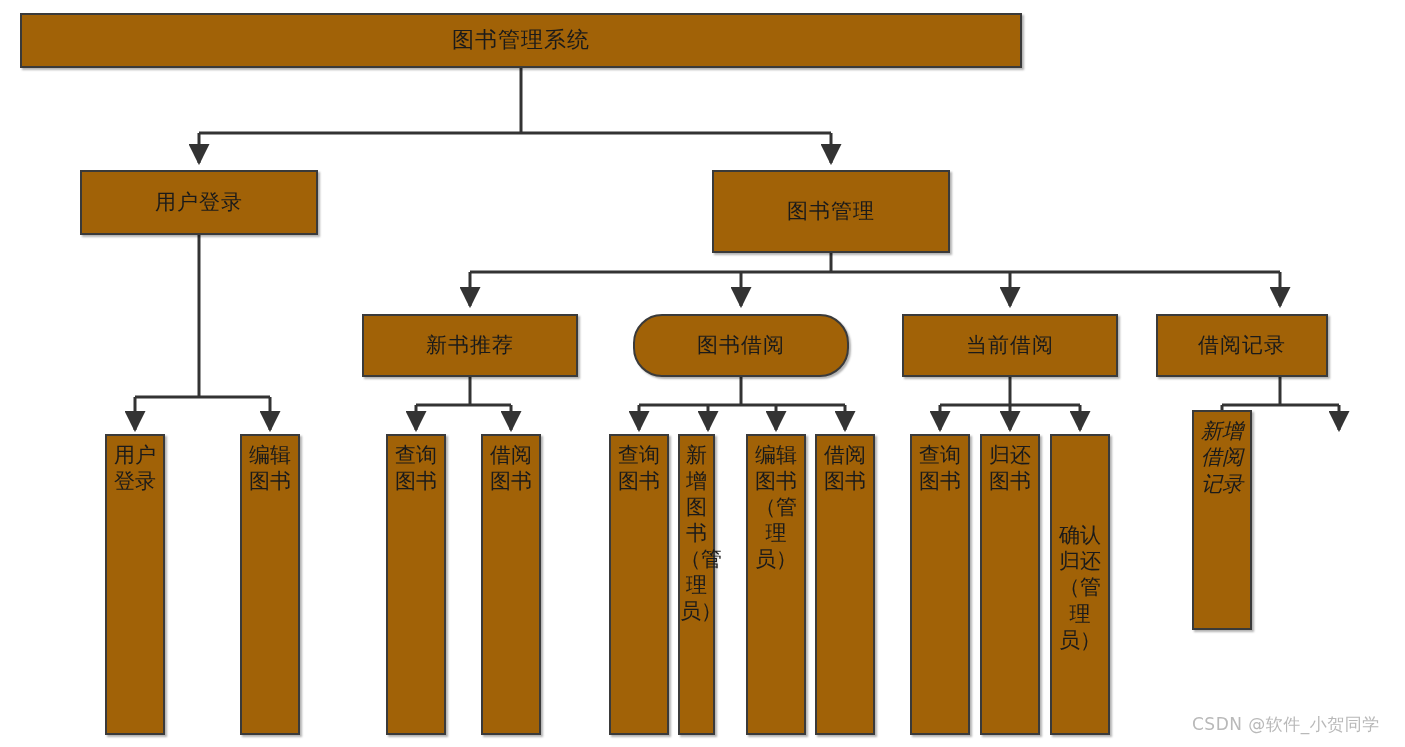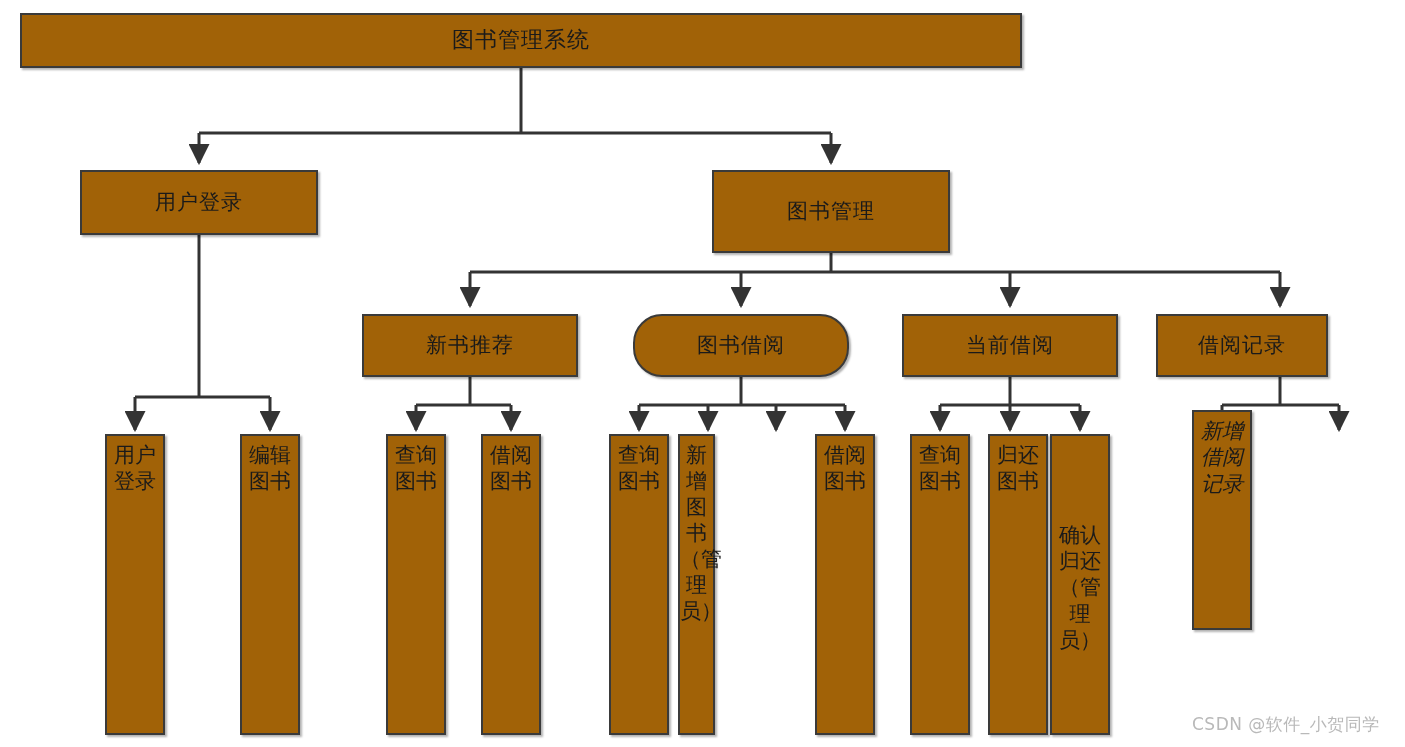--- a/index.html
+++ b/index.html
@@ -150,28 +150,31 @@
   <div class="node vert" style="left:481px;top:434px;width:60px;height:301px;">
     <span class="vtext">借阅图书</span>
   </div>
 
   <div class="node vert" style="left:609px;top:434px;width:60px;height:301px;">
     <span class="vtext">查询图书</span>
   </div>
   <div class="node vert tall" style="left:678px;top:434px;width:37px;height:301px;">
     <span class="vtext">新增图书（管理员）</span>
   </div>
+  <div class="node vert tall" style="left:746px;top:434px;width:60px;height:301px;">
+    <span class="vtext">编辑图书（管理员）</span>
+  </div>
   <div class="node vert" style="left:815px;top:434px;width:60px;height:301px;">
     <span class="vtext">借阅图书</span>
   </div>
 
   <div class="node vert" style="left:910px;top:434px;width:60px;height:301px;">
     <span class="vtext">查询图书</span>
   </div>
-  <div class="node vert" style="left:980px;top:434px;width:60px;height:301px;margin-left:8px;">
+  <div class="node vert" style="left:980px;top:434px;width:60px;height:301px;">
     <span class="vtext">归还图书</span>
   </div>
   <div class="node vert tall" style="left:1050px;top:434px;width:60px;height:301px;align-items:center;">
     <span class="vtext">确认归还（管理员）</span>
   </div>
 
   <div class="node vert" style="left:1192px;top:410px;width:60px;height:220px;font-style:italic;">
     <span class="vtext">新增借阅记录</span>
   </div>
 

